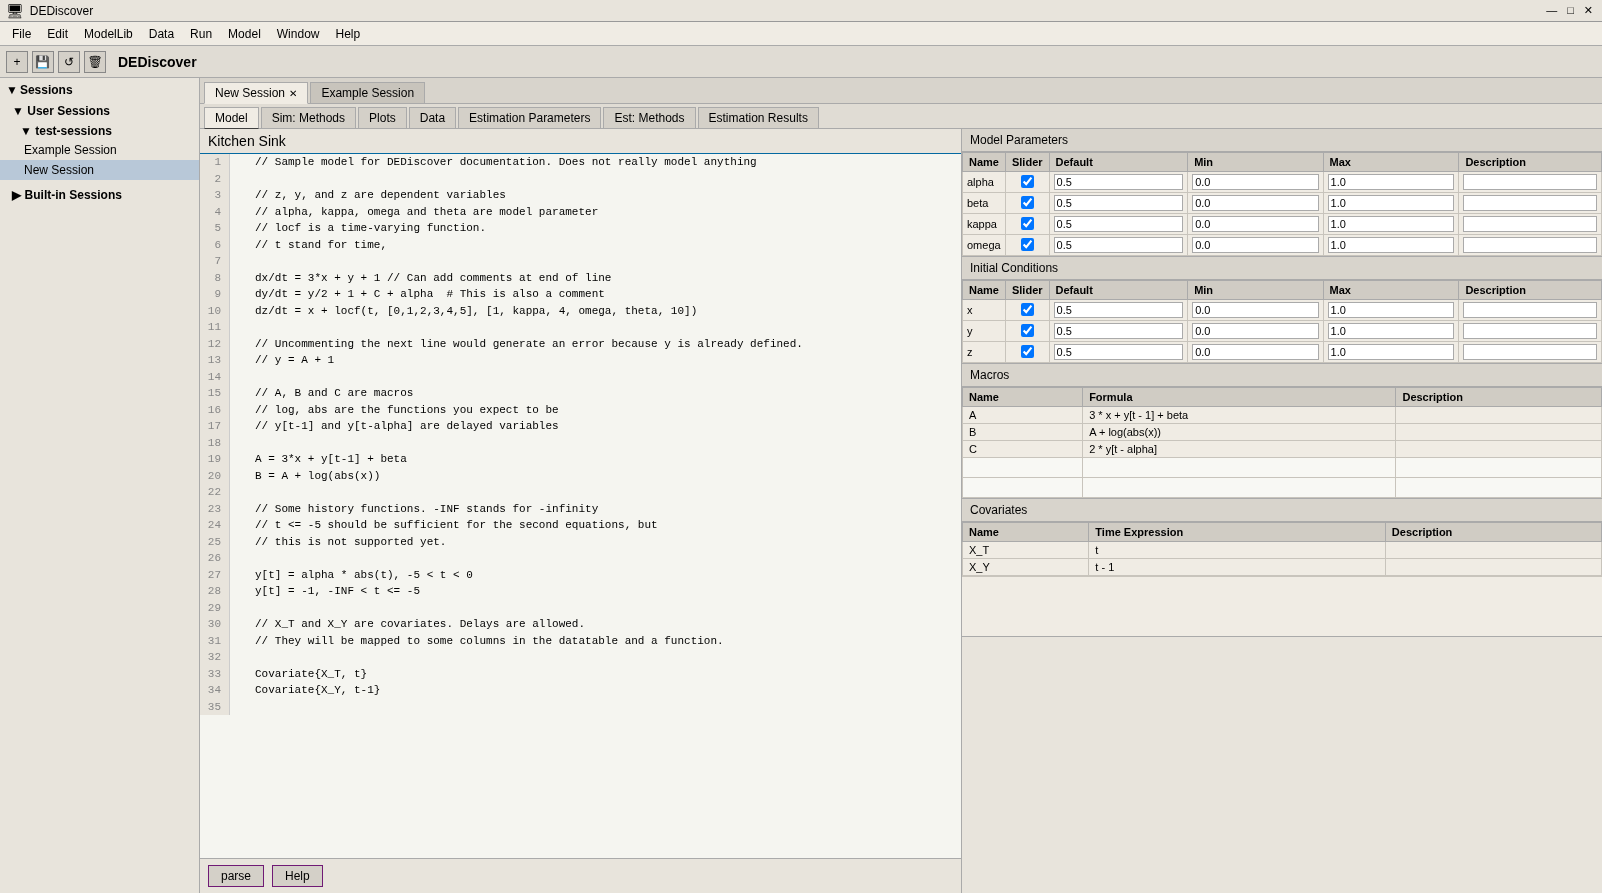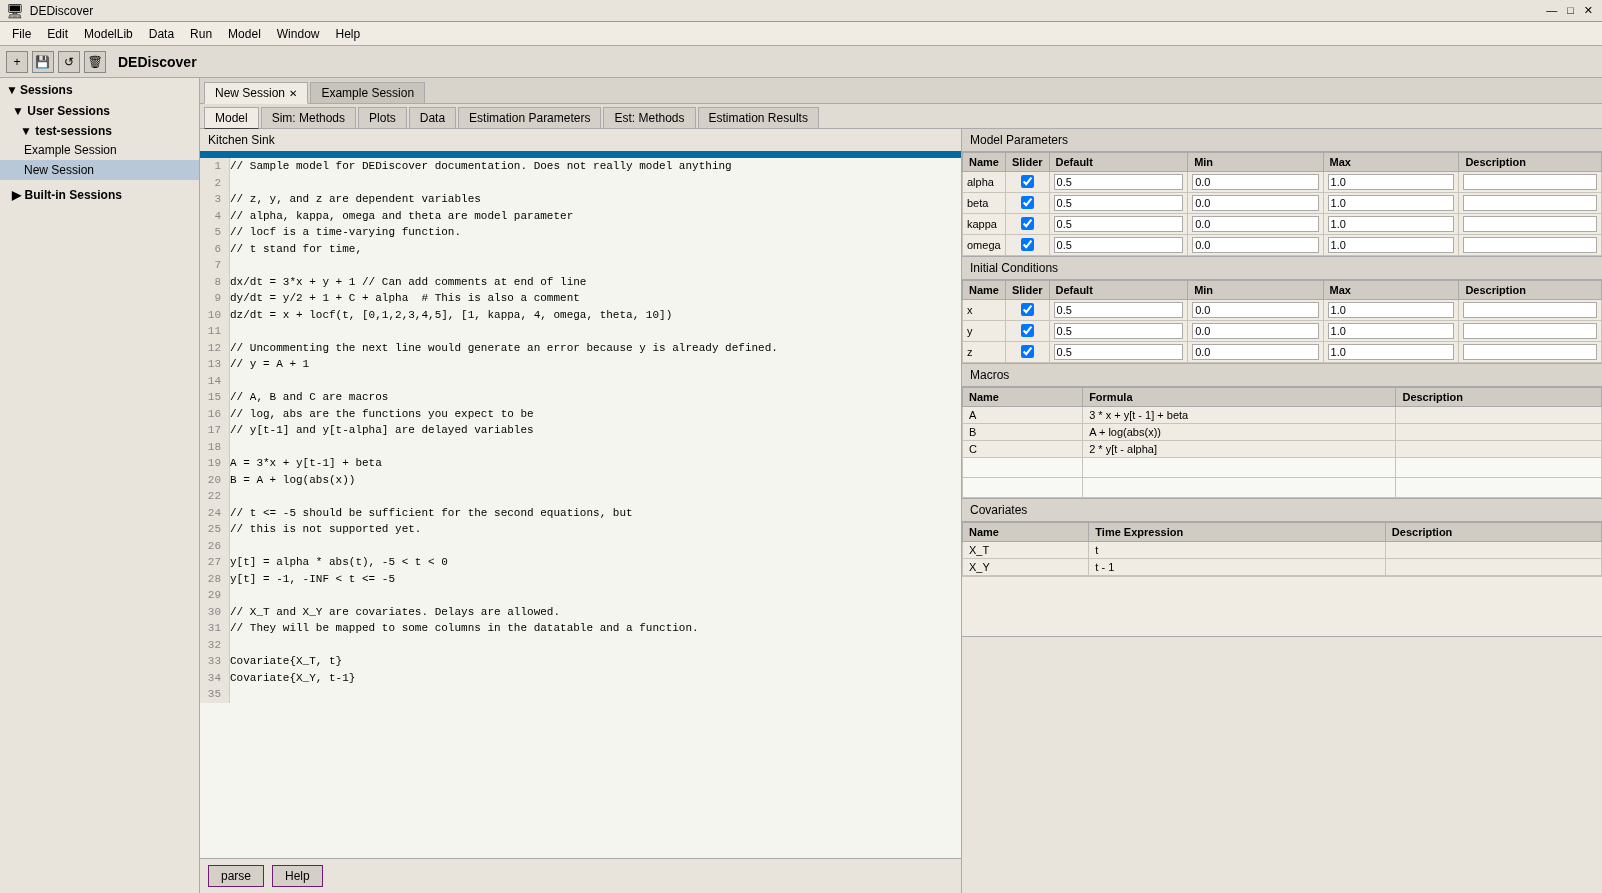--- a/index.html
+++ b/index.html
@@ -164,22 +164,22 @@
       flex: 1;
       display: flex;
       flex-direction: column;
       background: #f5f5f0;
       border-right: 1px solid #aaa;
       overflow: hidden;
     }
     .editor-title {
       padding: 4px 8px;
       background: #e8e4dc;
-      border-bottom: 7px solid #0369a1;
-      font-size: 12px;
+      border-bottom: 1px solid #0369a1;
+      font-size: 14px;
     }
     .editor-content {
       flex: 1;
       overflow: auto;
       padding: 0;
     }
     .code-area {
       font-family: 'Courier New', monospace;
       font-size: 11px;
       line-height: 1.5;
@@ -195,21 +195,21 @@
       color: #888;
       text-align: right;
       padding-right: 8px;
       padding-left: 4px;
       user-select: none;
       background: #e8e4dc;
       border-right: 1px solid #ccc;
     }
     .line-code {
       display: table-cell;
-      padding-left: 0;
+      padding-left: 25px;
       white-space: pre;
       color: #000;
     }
     .editor-footer {
       border-top: 1px solid #aaa;
       padding: 6px 8px;
       background: #e8e4dc;
       display: flex;
       gap: 8px;
     }
@@ -476,20 +476,24 @@
                 <span class="line-num">19</span>
                 <span class="line-code">A = 3*x + y[t-1] + beta</span>
               </div>
               <div class="code-line">
                 <span class="line-num">20</span>
                 <span class="line-code">B = A + log(abs(x))</span>
               </div>
               <div class="code-line">
                 <span class="line-num">22</span>
                 <span class="line-code"></span>
+              </div>
+              <div class="code-line">
+                <span class="line-num">23</span>
+                <span class="line-code">// Some history functions. -INF stands for -infinity</span>
               </div>
               <div class="code-line">
                 <span class="line-num">24</span>
                 <span class="line-code">// t &lt;= -5 should be sufficient for the second equations, but</span>
               </div>
               <div class="code-line">
                 <span class="line-num">25</span>
                 <span class="line-code">// this is not supported yet.</span>
               </div>
               <div class="code-line">

